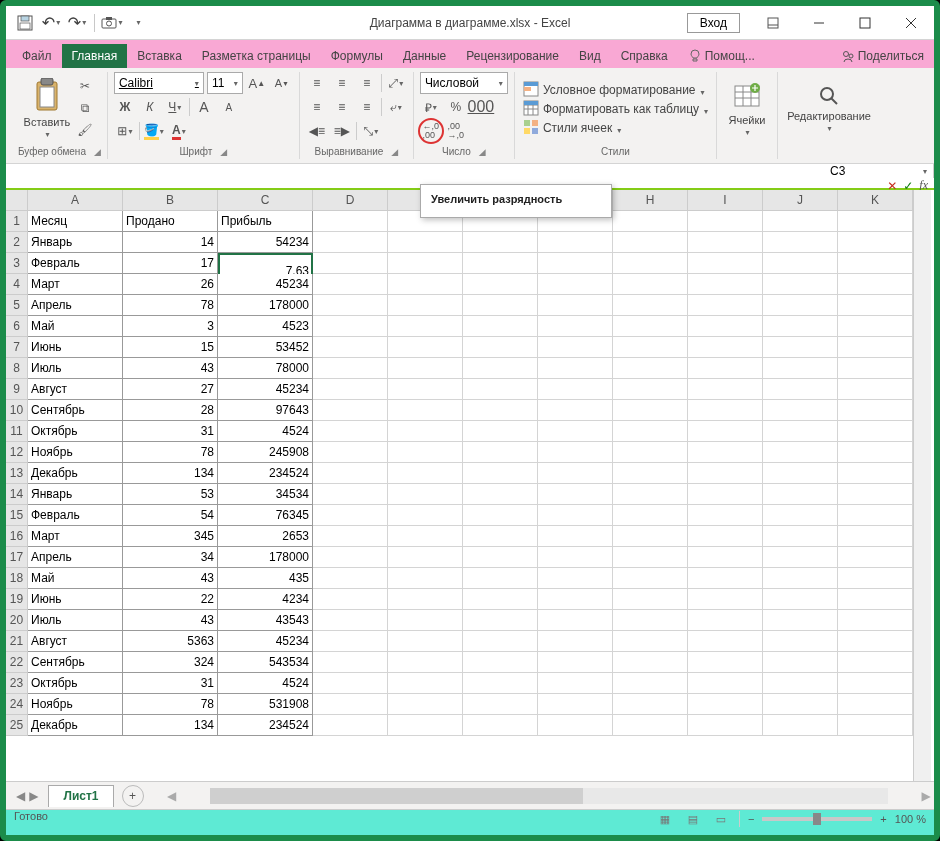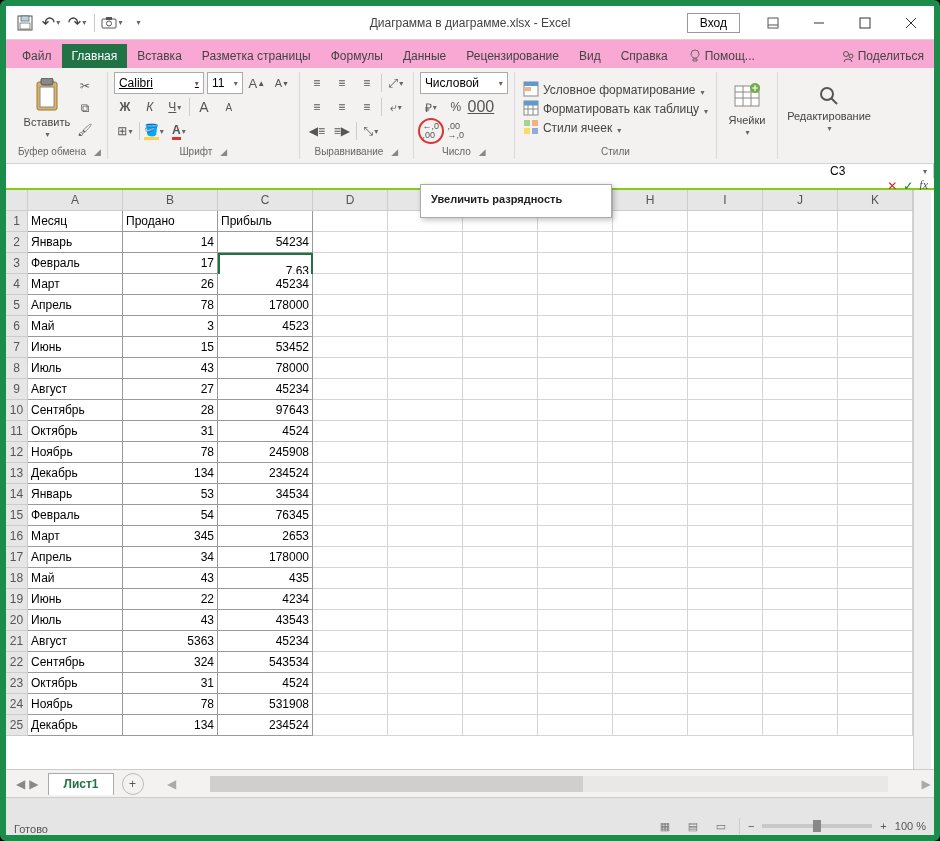--- a/index.html
+++ b/index.html
@@ -51,21 +51,21 @@
 .cell.num{justify-content:flex-end;}
 .cell.selected{border:2px solid #217346;padding:16px 2px;}
 .vscroll-strip{width:18px;background:#f0f0f0;border-left:1px solid #ccc;}
 .tabbar{height:28px;display:flex;align-items:center;border-top:1px solid #ccc;background:#f3f2f1;font-size:12px;}
 .tabnav{display:flex;gap:4px;padding:0 10px;color:#888;}
 .sheet-tab{background:#fff;border:1px solid #aaa;border-bottom:none;padding:3px 14px 4px;font-weight:bold;color:#217346;}
 .addsheet{width:22px;height:22px;border:1px solid #bbb;border-radius:50%;display:flex;align-items:center;justify-content:center;color:#555;margin-left:8px;}
 .hscroll{flex:1;margin:0 30px 0 30px;height:16px;display:flex;align-items:center;}
 .hscroll-track{flex:1;height:16px;background:#e8e8e8;position:relative;}
 .hscroll-thumb{position:absolute;left:0;top:0;height:100%;width:55%;background:#cfcfcf;}
-.statusbar{height:38px;background:#e5e5e5;border-top:1px solid #ccc;display:flex;align-items:flex-end;font-size:11px;color:#555;padding:0 8px;justify-content:space-between;}
+.statusbar{height:26px;background:#5eead4;border-top:1px solid #ccc;display:flex;align-items:flex-start;font-size:11px;color:#555;padding:0 8px;justify-content:space-between;}
 .status-right{display:flex;align-items:center;gap:8px;}
 .viewbtn{width:20px;height:18px;display:flex;align-items:center;justify-content:center;color:#777;}
 .zoom-slider{width:110px;height:4px;background:#c8c8c8;position:relative;}
 .zoom-slider .mid{position:absolute;left:50%;top:-3px;width:1px;height:10px;background:#888;}
 .zoom-slider .thumb{position:absolute;left:50%;top:-4px;width:8px;height:12px;background:#888;transform:translateX(-50%);}
 .styles-col{display:flex;flex-direction:column;gap:1px;font-size:12px;color:#444;}
 .styles-col .sitem{display:flex;align-items:flex-end;gap:4px;padding:1px 2px;}
 .sitem svg{width:16px;height:16px;flex-shrink:0;}
 .dd{font-size:8px;color:#666;margin-left:1px;}
 </style>

